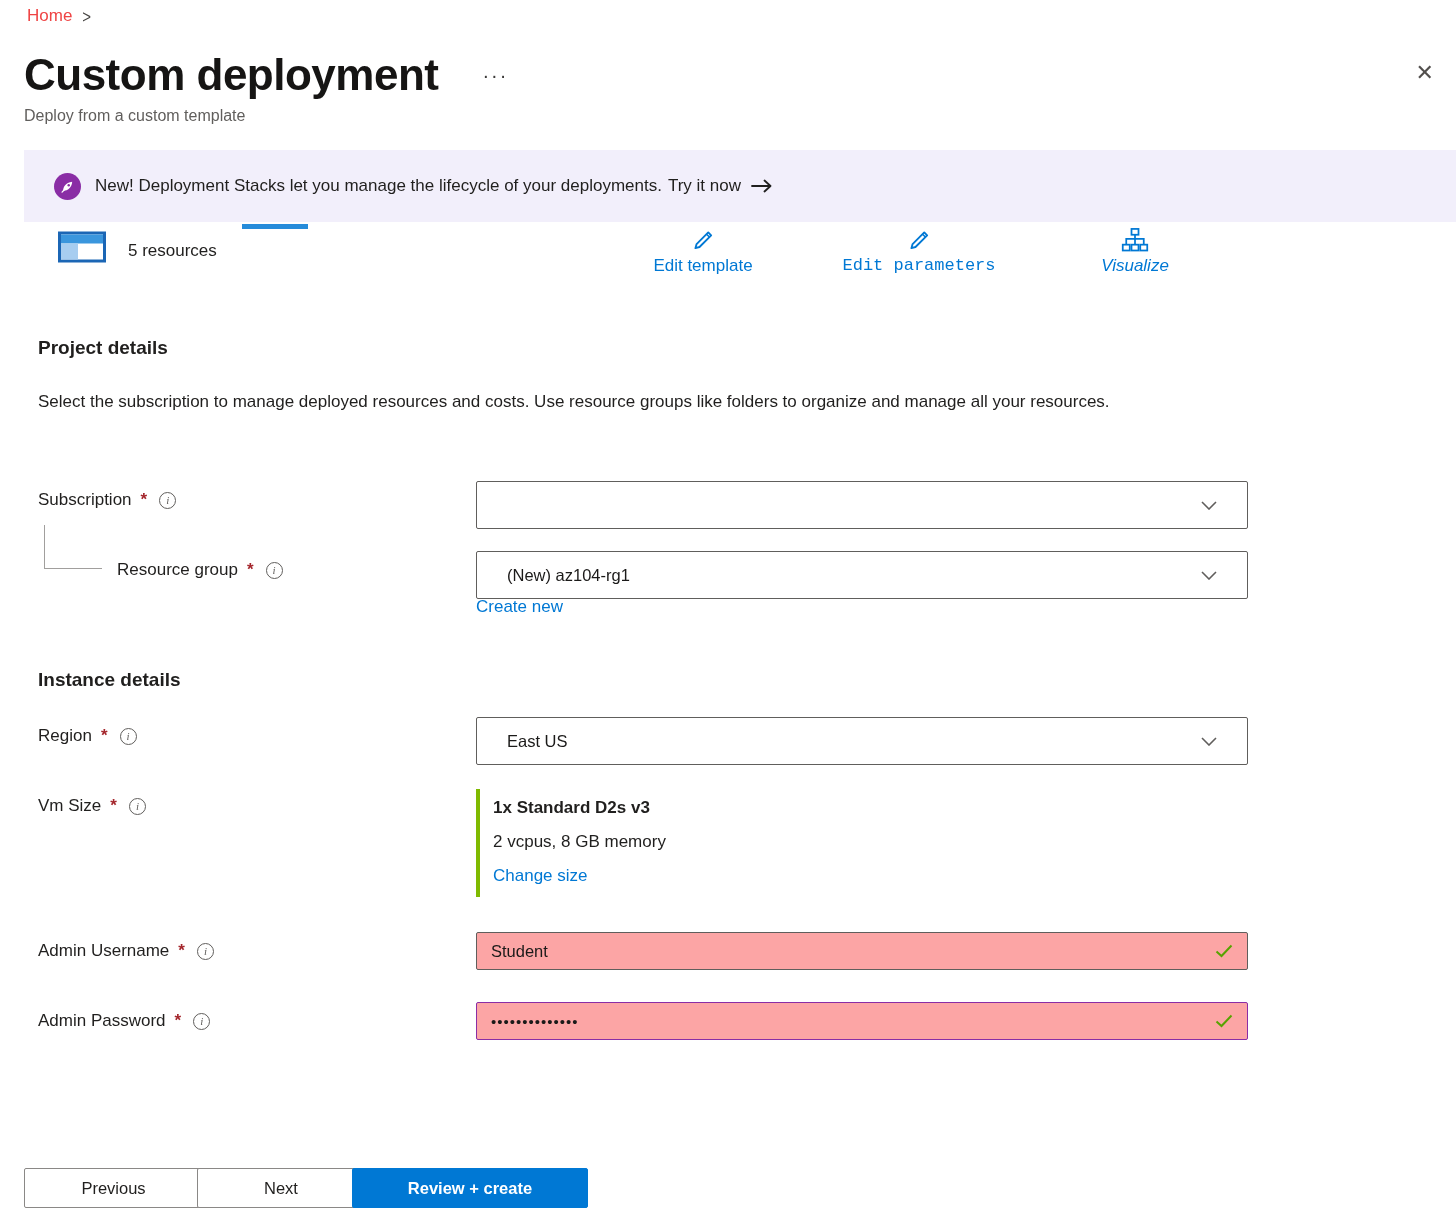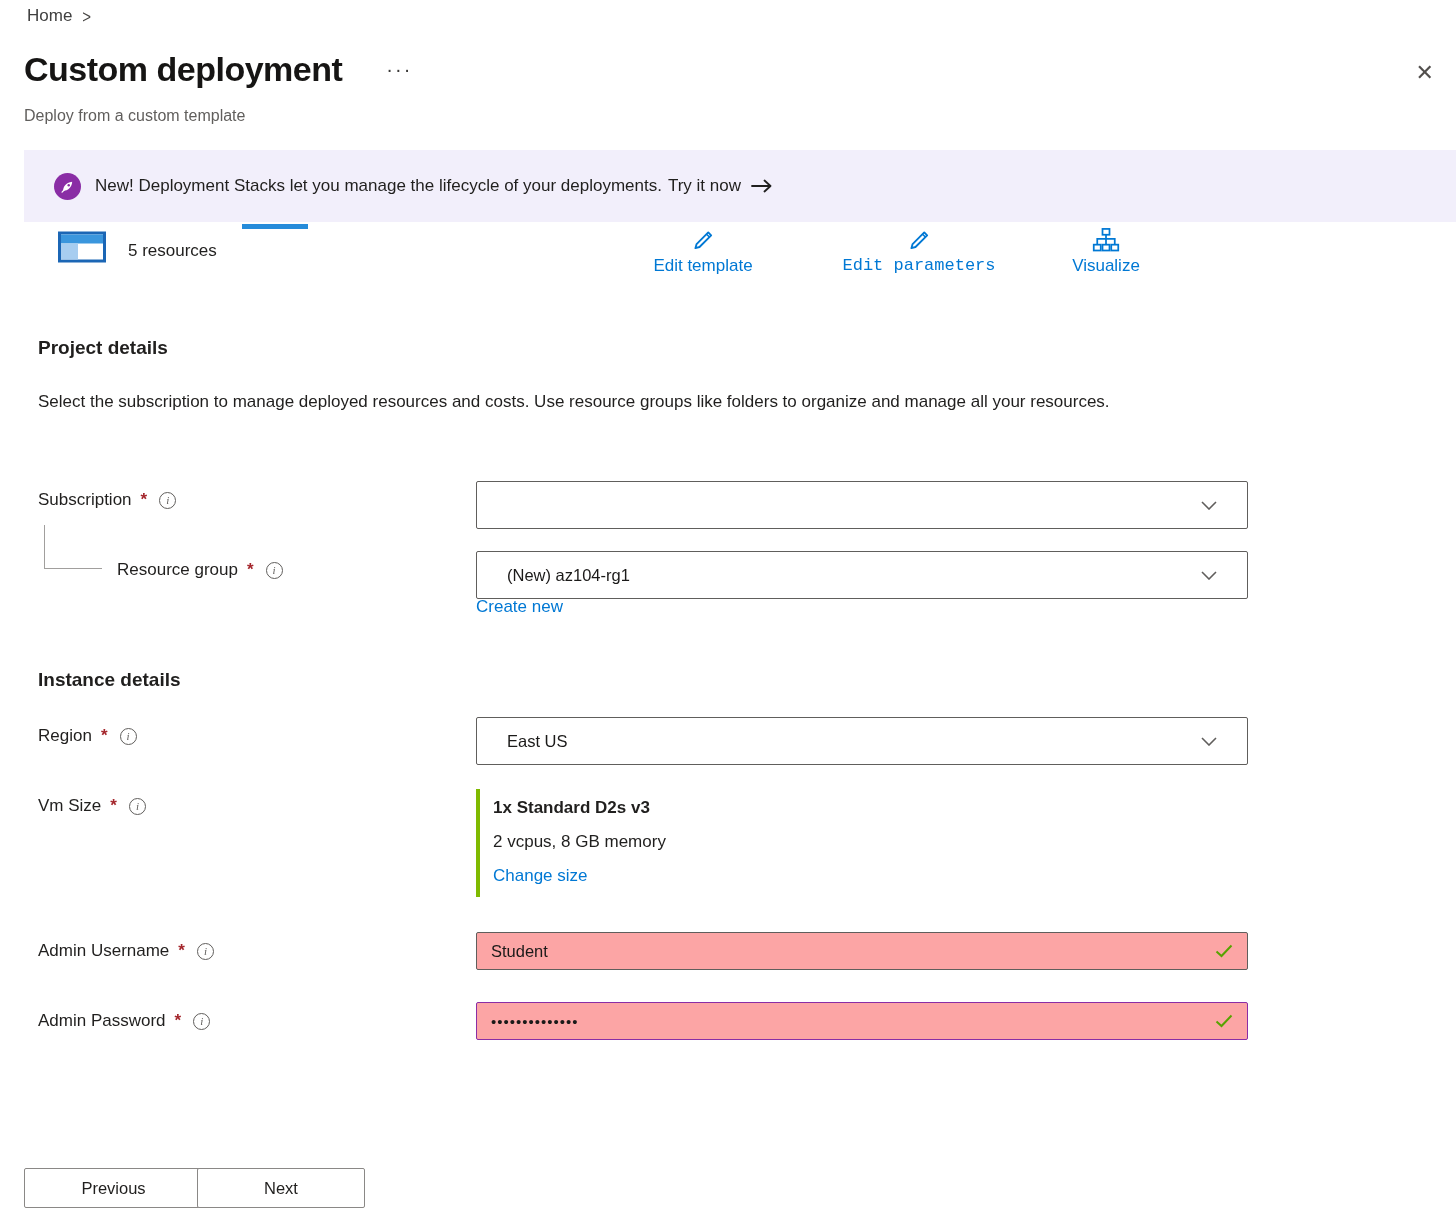--- a/index.html
+++ b/index.html
@@ -1,26 +1,26 @@
 <!DOCTYPE html>
 <html><head>
 <meta charset="utf-8">
 <style>
   * { margin:0; padding:0; box-sizing:border-box; }
   body { background:#ffffff; font-family:"Liberation Sans", sans-serif; color:#1b1a19; }
   .page { position:relative; width:1456px; height:1219px; background:#fff; overflow:hidden; }
 
   
   .breadcrumb { position:absolute; left:27px; top:6px; font-size:17px; display:flex; align-items:center; gap:10px; }
-  .breadcrumb a { color:#404040; text-decoration:none; cursor:pointer; }
+  .breadcrumb a { color:#ef4444; text-decoration:none; cursor:pointer; }
   .crumb-sep { color:#484644; font-size:15px; transform:scaleY(1.2); }
 
   
   .title-row { position:absolute; left:24px; top:50px; display:flex; align-items:center; gap:44px; }
-  .page-title { font-size:34px; font-weight:700; color:#161514; letter-spacing:-0.5px; }
+  .page-title { font-size:44px; font-weight:700; color:#161514; letter-spacing:-0.5px; }
   .more-btn { color:#3b3a39; font-size:20px; letter-spacing:2px; cursor:pointer; background:none; border:none; font-family:inherit; }
   .close-btn { position:absolute; right:22px; top:62px; font-size:22px; color:#524f4d; background:none; border:none; cursor:pointer; line-height:1; }
   .subtitle { position:absolute; left:24px; top:107px; font-size:16px; color:#605e5c; }
 
   
   .banner { position:absolute; left:24px; top:150px; width:1432px; height:72px; background:#f2effb; display:flex; align-items:center; padding-left:30px; }
   .rocket-circle { width:27px; height:27px; border-radius:50%; background:#8a2da5; display:flex; align-items:center; justify-content:center; flex:0 0 auto; }
   .banner-text { margin-left:14px; font-size:17px; color:#201f1e; }
   .banner-link { margin-left:6px; font-size:17px; color:#201f1e; text-decoration:none; cursor:pointer; }
   .banner-arrow { margin-left:10px; display:inline-flex; align-items:center; cursor:pointer; }
@@ -28,21 +28,21 @@
   
   .clipped-frag { position:absolute; left:242px; top:224px; width:66px; height:5px; background:#0078d4; opacity:.85; }
 
   
   .template-row { position:absolute; left:58px; top:228px; display:flex; align-items:center; gap:22px; }
   .resources-count { font-size:17px; color:#201f1e; padding-top:8px; }
   .tmpl-action { position:absolute; top:226px; width:170px; display:flex; flex-direction:column; align-items:center; gap:2px; cursor:pointer; background:none; border:none; font-family:inherit; }
   .tmpl-action .lbl { color:#0078d4; font-size:17px; }
   .act-edit-template { left:618px; }
   .act-edit-parameters { left:834px;font-family:Liberation Mono, monospace; }
-  .act-visualize { left:1021px; }
+  .act-visualize { left:1050px;font-style:italic; }
 
   
   .section-heading { position:absolute; left:38px; font-size:19px; font-weight:700; color:#201f1e; }
   .h-project { top:337px; }
   .h-instance { top:669px; }
   .section-desc { position:absolute; left:38px; top:386px; width:1150px; font-size:17px; line-height:31px; color:#201f1e; }
 
   
   .flabel { position:absolute; left:38px; font-size:17px; color:#201f1e; display:flex; align-items:center; gap:7px; }
   .req { color:#a4262c; font-weight:700; margin-left:2px; }
@@ -252,14 +252,15 @@
       <span>
         <svg width="18" height="14" viewBox="0 0 18 14">
             <path d="M1.5 7.5 L6.5 12 L16.5 1.5" stroke="#57a300" stroke-width="2" fill="none"></path>
           </svg>
       </span>
     </div>
   </div>
 
   <button class="footer-btn btn-outline btn-prev">Previous</button>
   <button class="footer-btn btn-outline btn-next">Next</button>
+  <button class="footer-btn btn-primary btn-review">Review + create</button>
 
 </div>
 
 </body></html>

